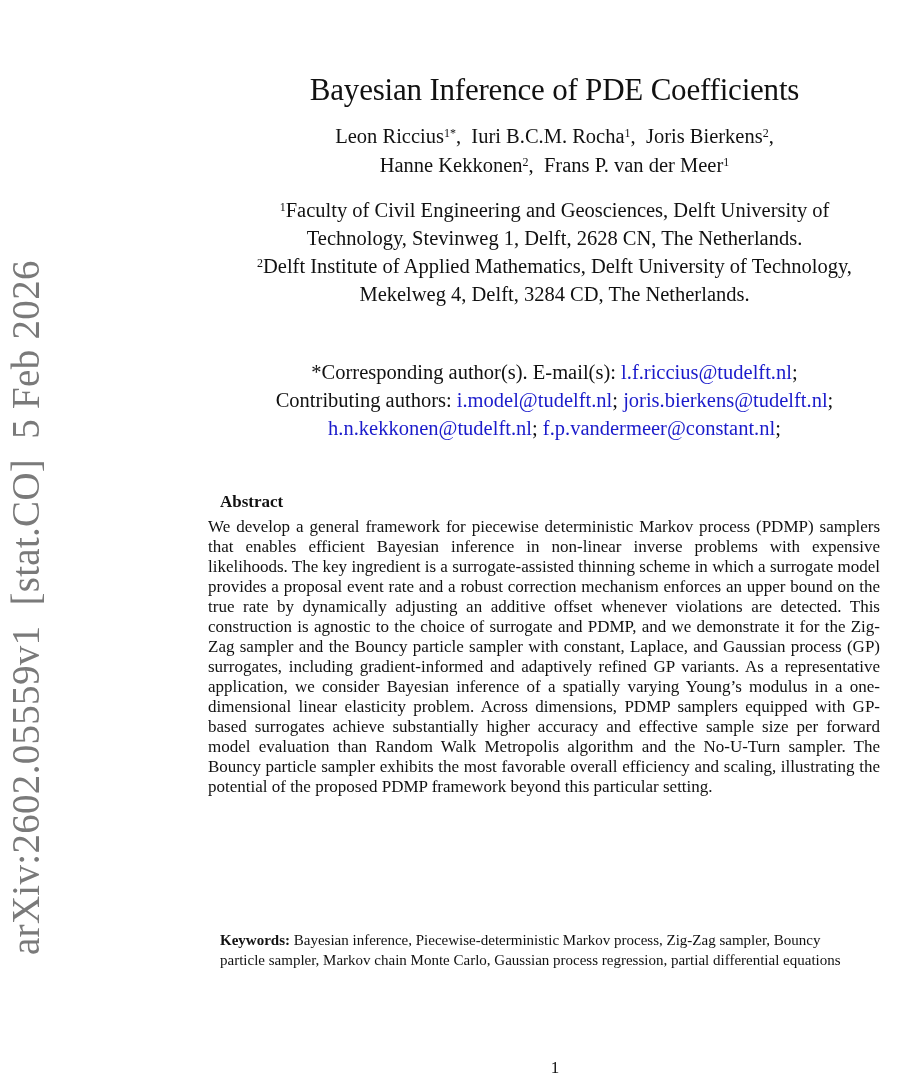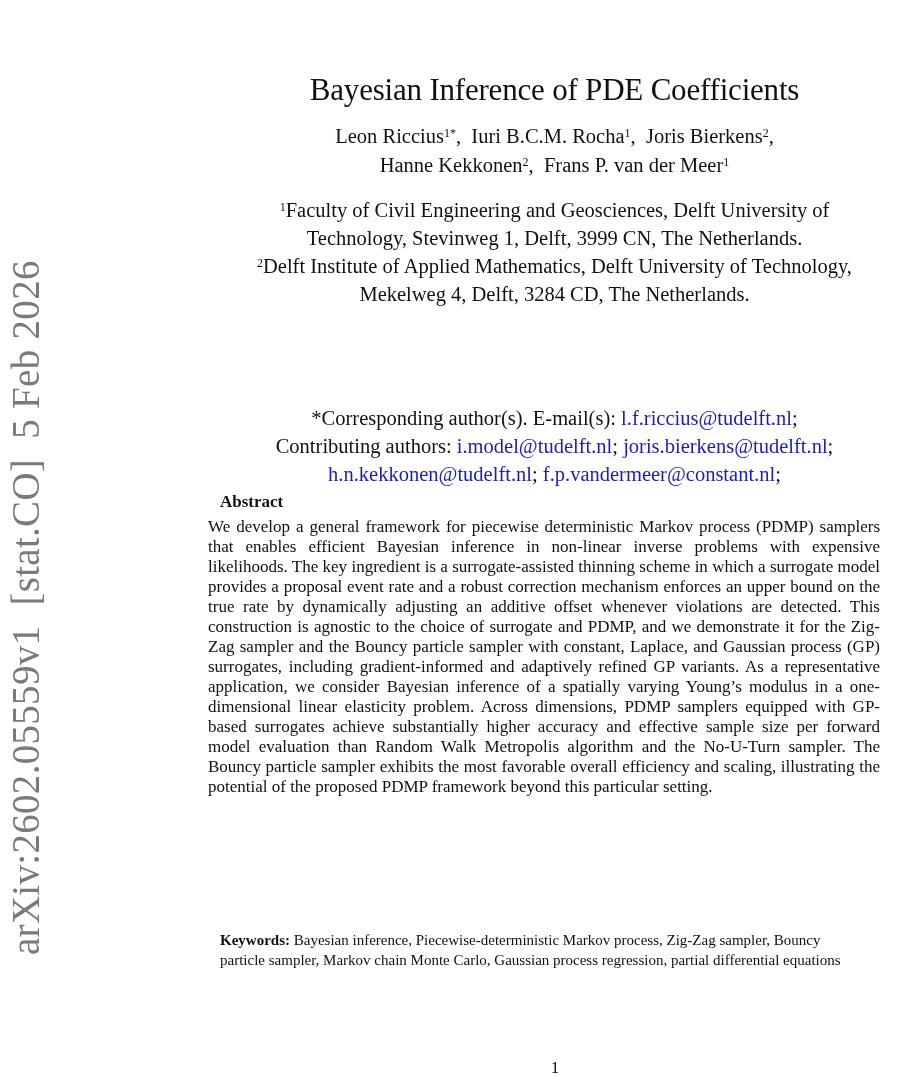--- a/index.html
+++ b/index.html
@@ -5,21 +5,21 @@
   html, body { margin:0; padding:0; background:#ffffff; }
   body { width:919px; height:1076px; position:relative; overflow:hidden;
          font-family:"Liberation Serif","DejaVu Serif",serif; color:#111; }
   .title { position:absolute; left:190px; width:729px; top:0px; text-align:center;
            font-size:31px; line-height:46px; font-weight:normal; letter-spacing:-0.2px; }
   .authors { position:absolute; left:190px; width:729px; top:122px; text-align:center;
              font-size:20.5px; line-height:29px; }
   .affils { position:absolute; left:190px; width:729px; top:196px; text-align:center;
             font-size:20.5px; line-height:28px; }
   .contact { position:absolute; left:190px; width:729px; top:358px; text-align:center;
-             font-size:20.5px; line-height:28px;margin-top:46px; }
+             font-size:20.5px; line-height:28px; }
   sup { font-size:12px; vertical-align:top; position:relative; top:-3px; }
   .email { color:#1a1acb; text-decoration:none; }
   .abstract-heading { position:absolute; left:220px; width:672px; top:491px; text-align:left;
                       font-weight:bold; font-size:17px; line-height:22px; }
   .abstract-body { position:absolute; left:208px; width:672px; top:517px;
                    font-size:17px; line-height:20px; text-align:justify; hyphens:auto; }
   .keywords { position:absolute; left:220px; width:640px; top:930px;
               font-size:15px; line-height:20px; }
   .keywords b { font-weight:bold; }
   .page-number { position:absolute; left:0; width:1110px; top:1058px; text-align:center;
@@ -42,21 +42,21 @@
   <span>Leon Riccius</span><sup>1*</sup>,&nbsp;
   <span>Iuri B.C.M. Rocha</span><sup>1</sup>,&nbsp;
   <span>Joris Bierkens</span><sup>2</sup>,<br>
   <span>Hanne Kekkonen</span><sup>2</sup>,&nbsp;
   <span>Frans P. van der Meer</span><sup>1</sup>
 </div>
 
 <div class="affils">
   <div>
     <sup>1</sup><span>Faculty of Civil Engineering and Geosciences, Delft University of</span><br>
-    <span>Technology, Stevinweg 1, Delft, 3999 CN, The Netherlands.</span>
+    <span>Technology, Stevinweg 1, Delft, 2628 CN, The Netherlands.</span>
   </div>
   <div>
     <sup>2</sup><span>Delft Institute of Applied Mathematics, Delft University of Technology,</span><br>
     <span>Mekelweg 4, Delft, 3284 CD, The Netherlands.</span>
   </div>
 </div>
 
 <div class="contact">
   <span>*Corresponding author(s). E-mail(s): </span><a class="email">l.f.riccius@tudelft.nl</a><span>;</span><br>
   <span>Contributing authors: </span><a class="email">i.model@tudelft.nl</a><span>;</span>

